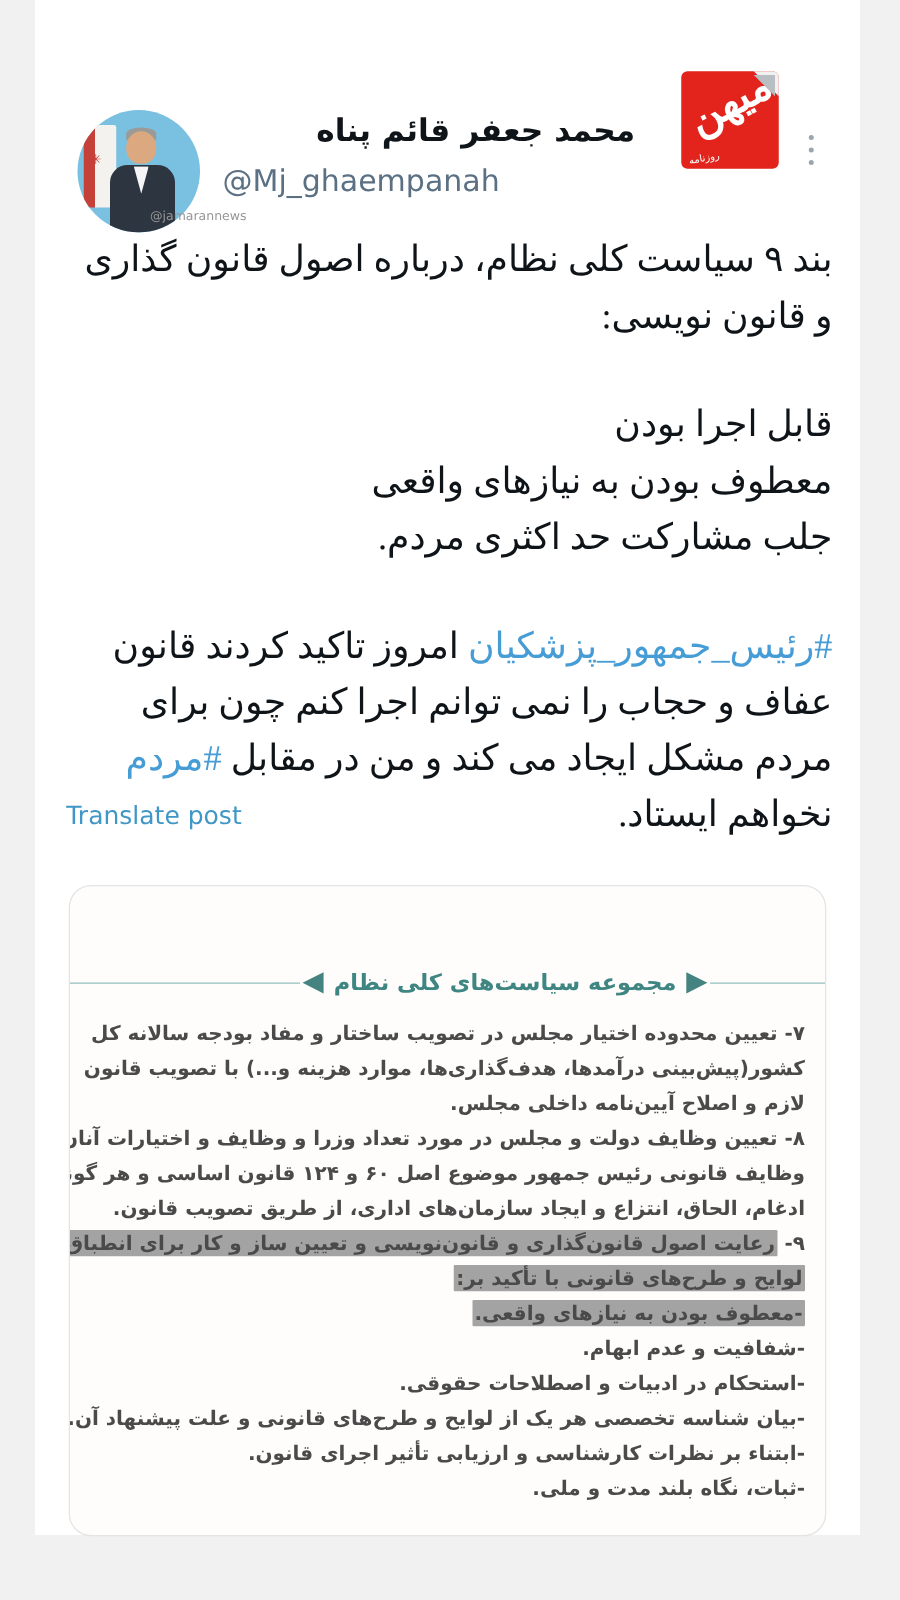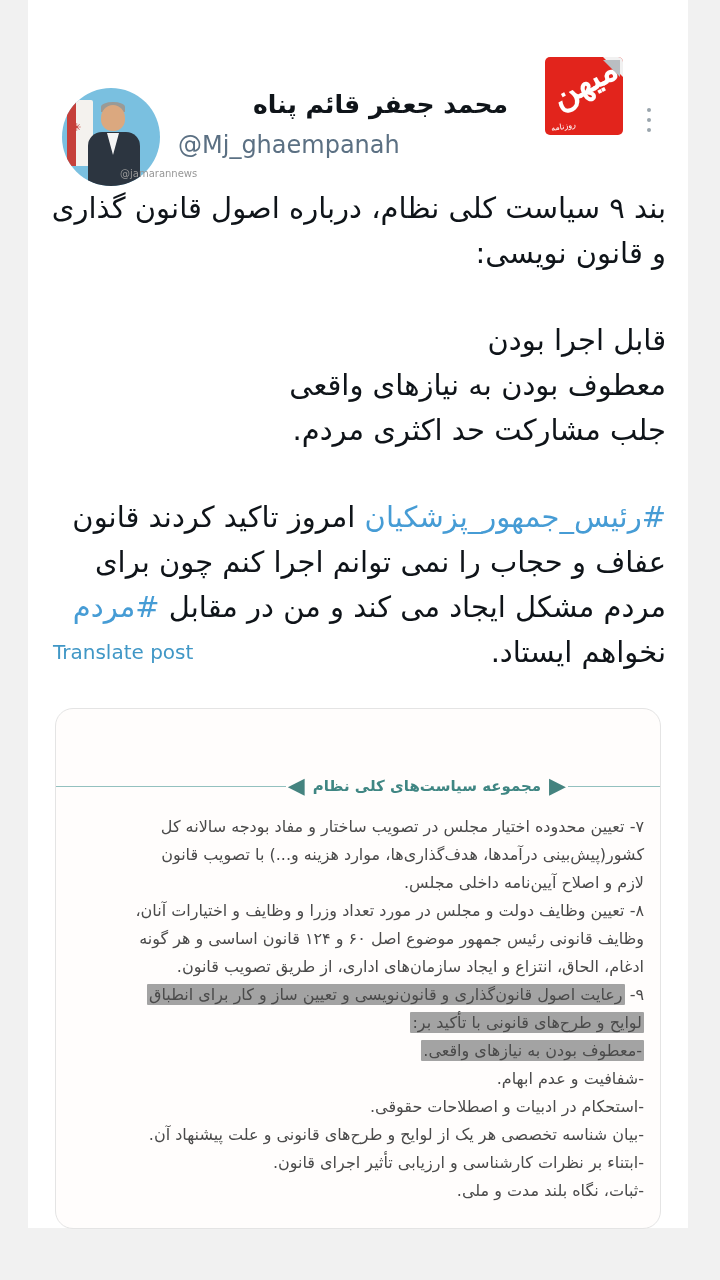--- a/index.html
+++ b/index.html
@@ -63,21 +63,21 @@
     display:flex;flex-direction:column;gap:6px;cursor:pointer;
   }
   .kebab i{width:4px;height:4px;border-radius:50%;background:#9aa5ad;display:block;margin:0 auto;}
 
   
   .tweet-text{
     position:absolute;left:22px;top:186px;width:616px;
     direction:rtl;text-align:right;
     font-size:29px;line-height:45px;color:#0f1419;
   }
-  .tweet-text p{margin:0 0 42px 0;}
+  .tweet-text p{margin:0 0 42px 0;font-family:Liberation Serif, serif;}
   .tweet-text .p2-line{display:block;}
   .hashtag{color:#469cd5;}
   .translate-link{
     position:absolute;left:25px;top:640px;
     font-size:20px;color:#4097c6;cursor:pointer;
   }
 
   
   .embed-card{
     position:absolute;left:27px;top:708px;width:604px;height:519px;
@@ -86,28 +86,28 @@
   }
   .doc-banner{
     position:absolute;left:0;top:57px;width:100%;height:40px;
     display:flex;align-items:center;direction:ltr;
   }
   .doc-banner .rule{height:0;border-top:1.5px solid #93c1bf;}
   .doc-banner .rule.left{flex:1;}
   .doc-banner .rule.right{width:92px;}
   .doc-banner .orn{color:#44837f;font-size:22px;line-height:1;margin:0 2px;}
   .doc-banner .title{
-    font-size:15px;font-weight:bold;color:#3f8683;
+    font-size:18px;font-weight:bold;color:#3f8683;
     direction:rtl;white-space:nowrap;padding:0 6px;
   }
   .doc-body{
     position:absolute;left:0;top:104px;right:0;
     padding:0 16px 0 70px;
     direction:rtl;text-align:right;
-    font-size:16px;line-height:28px;color:#4a4a4a;
+    font-size:16px;line-height:28px;color:#4a4a4a;font-weight:bold;
   }
   .doc-line{white-space:nowrap;}
   .doc-line .hl{background:#a3a3a3;padding:1px 2px;border-radius:1px;}
 
   
   .news-logo{
     position:absolute;left:545px;top:57px;width:78px;height:78px;
     background:#e2241c;border-radius:5px;overflow:hidden;
   }
   .news-logo .fold{

